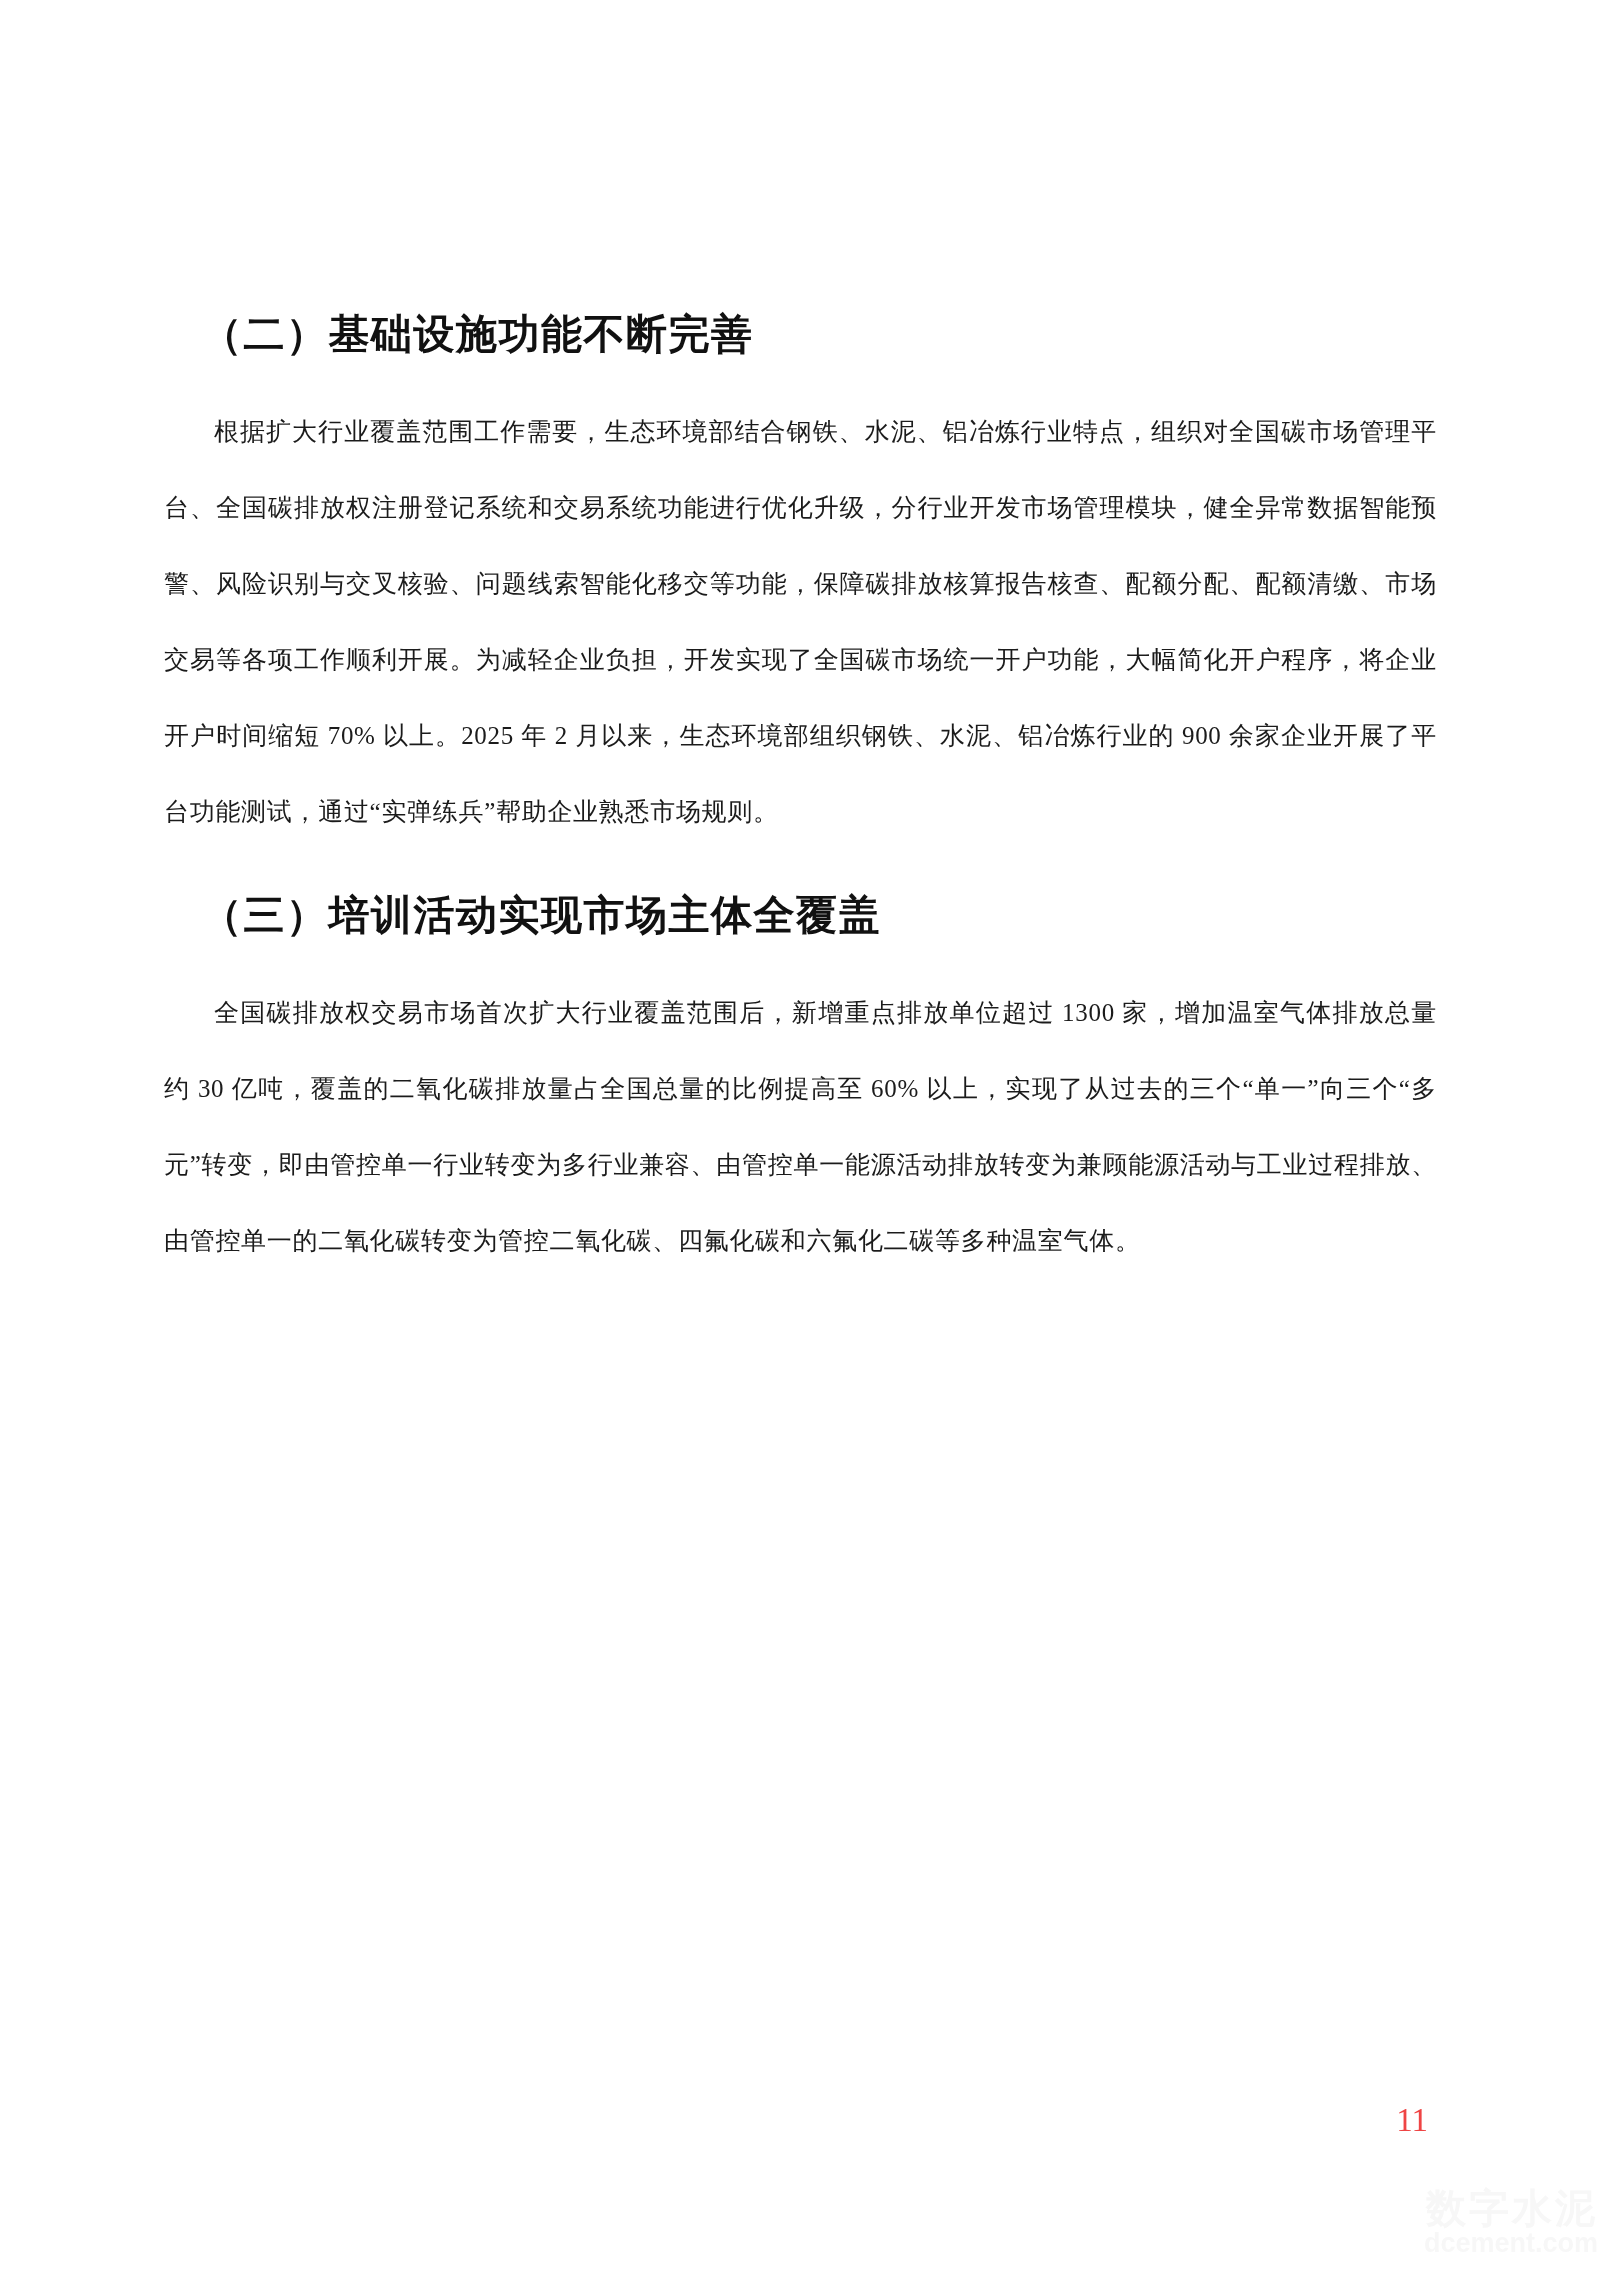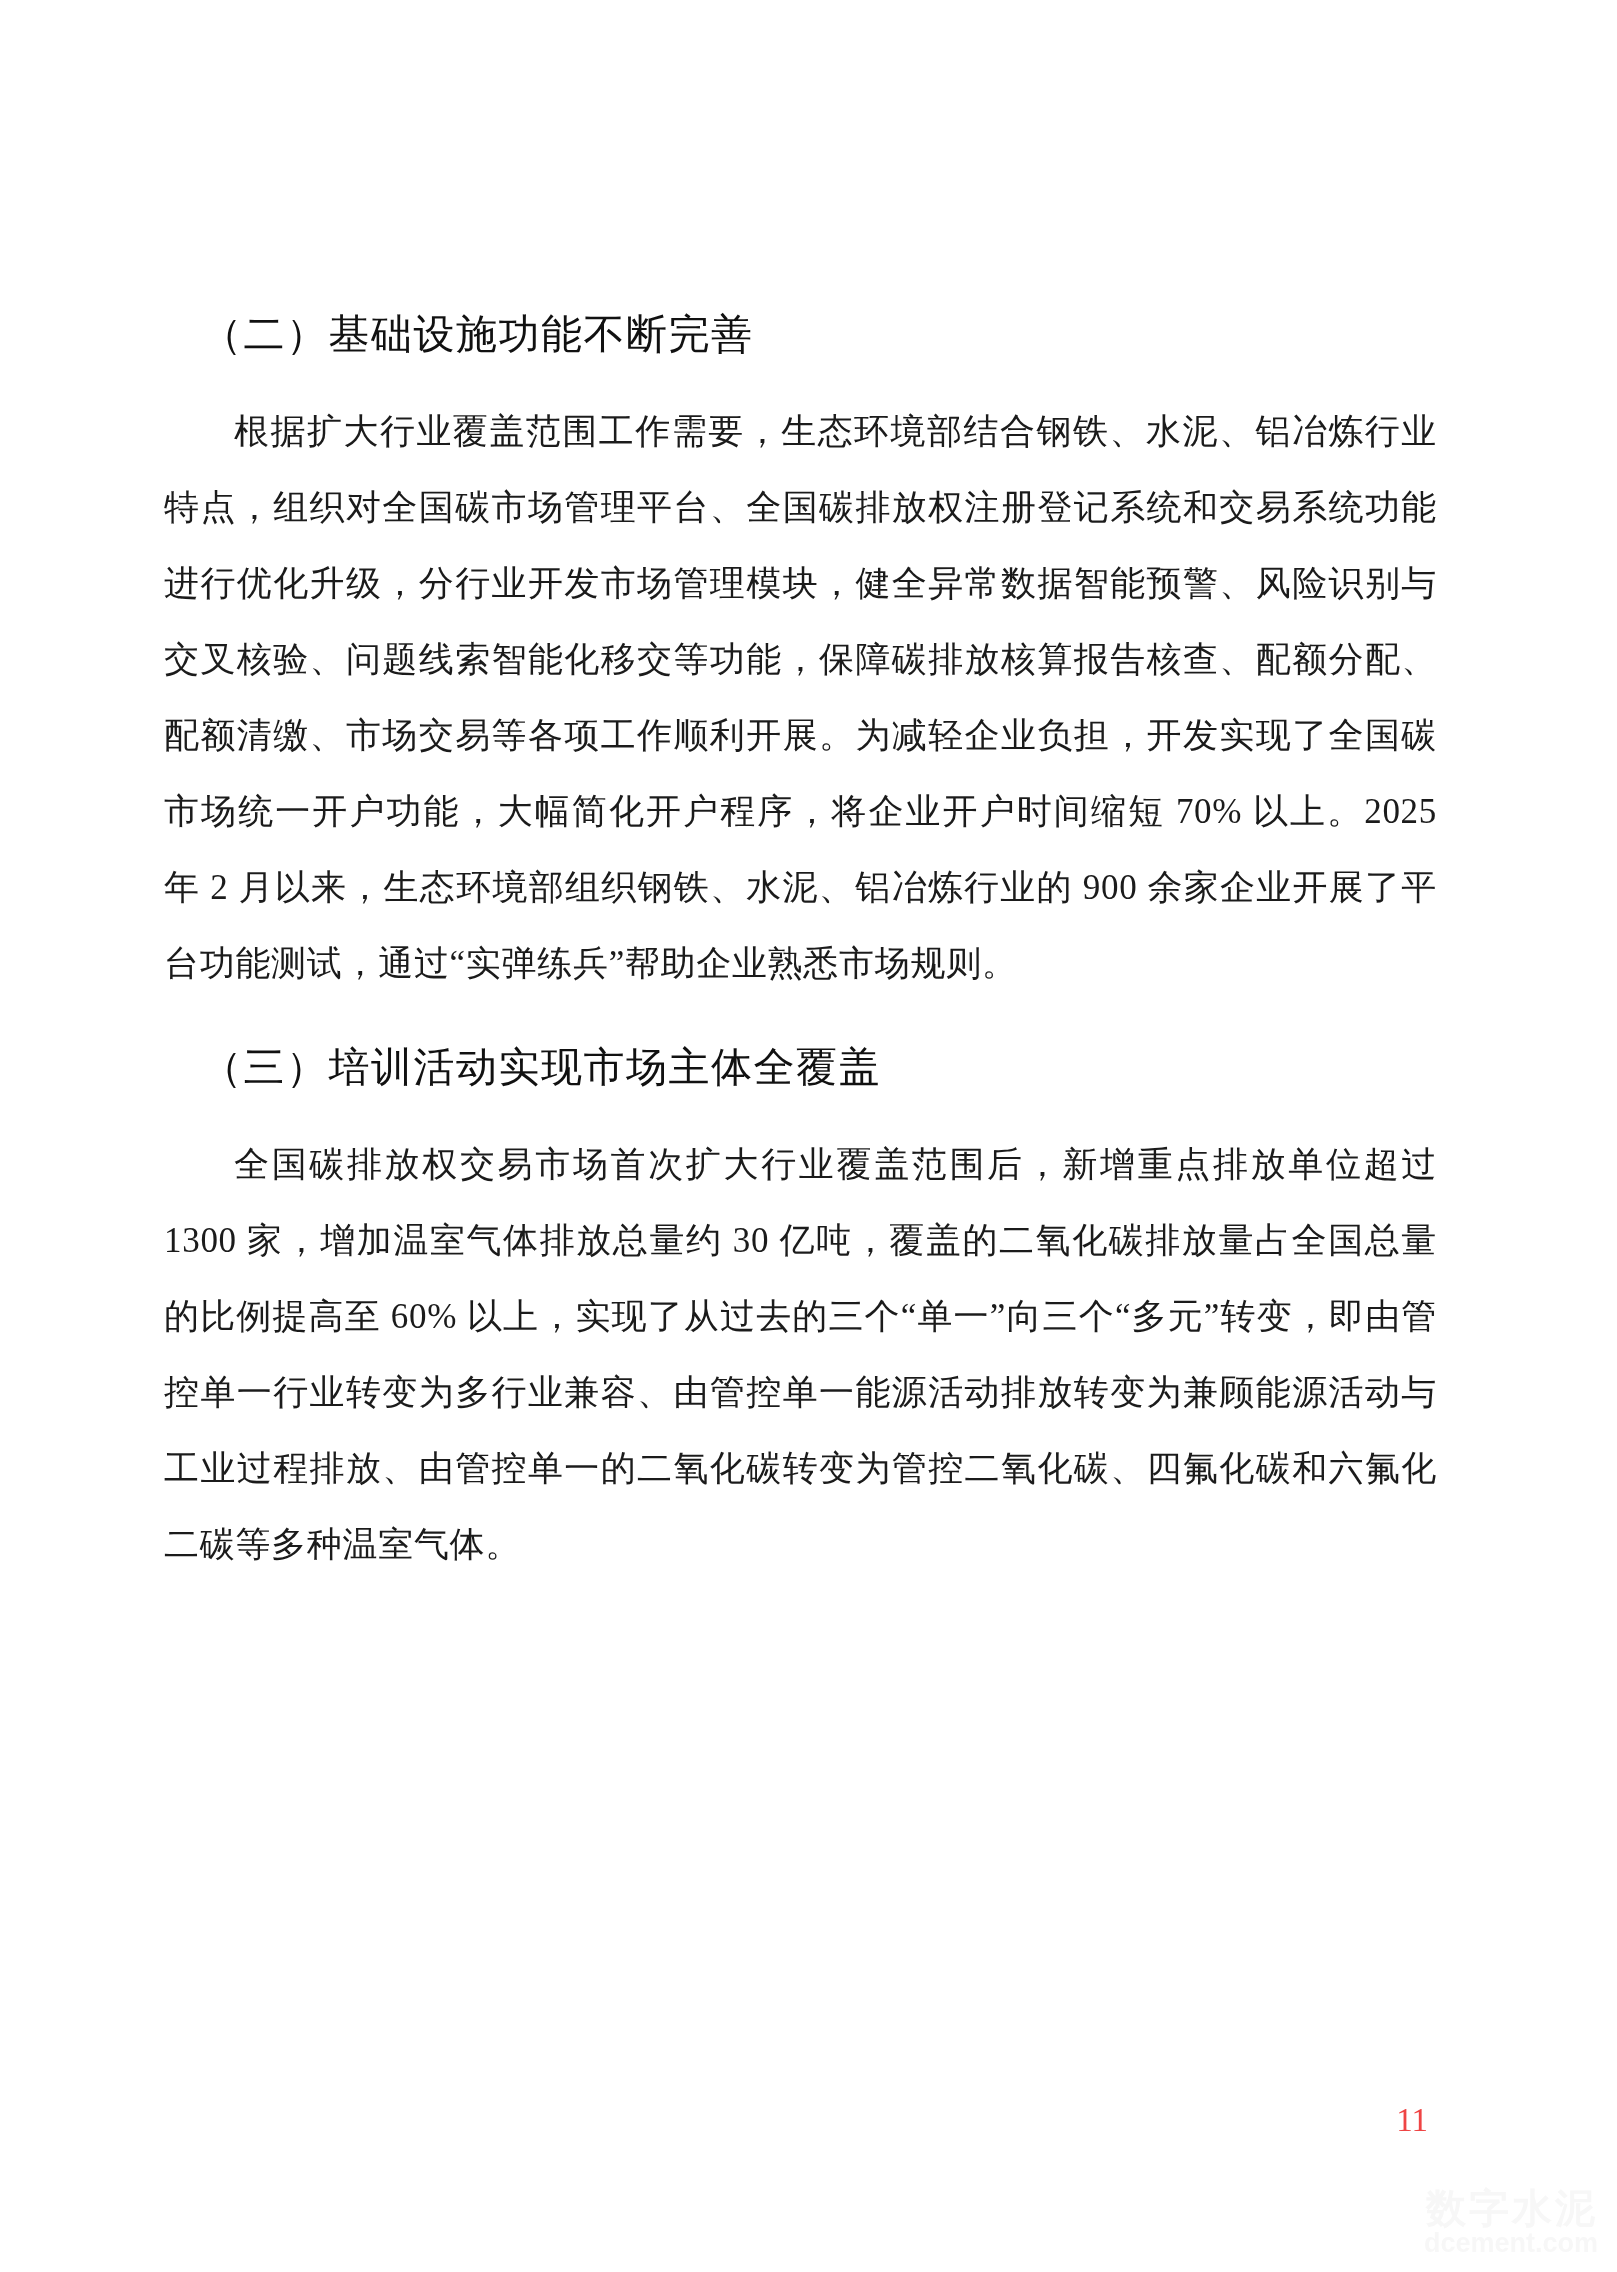--- a/index.html
+++ b/index.html
@@ -46,28 +46,28 @@
   .content {
     position: absolute;
     top: 170px;
     left: 164px;
     width: 1289px;
     padding-top: 99px;
   }
   .section-heading {
     font-size: 41px;
     line-height: 43px;
-    font-weight: 400;
+    font-weight: 700;
     color: #111111;
     margin: 44px 0 38px 0;
     padding-left: 37px;
     letter-spacing: 1.5px;
   }
   .body-paragraph {
-    font-size: 35px;
+    font-size: 25px;
     line-height: 76px;
     text-align: justify;
     text-indent: 2em;
     margin: 0 16px 27px 0;
     letter-spacing: 0.7px;
   }
   
   .page-number {
     position: absolute;
     top: 2102px;

